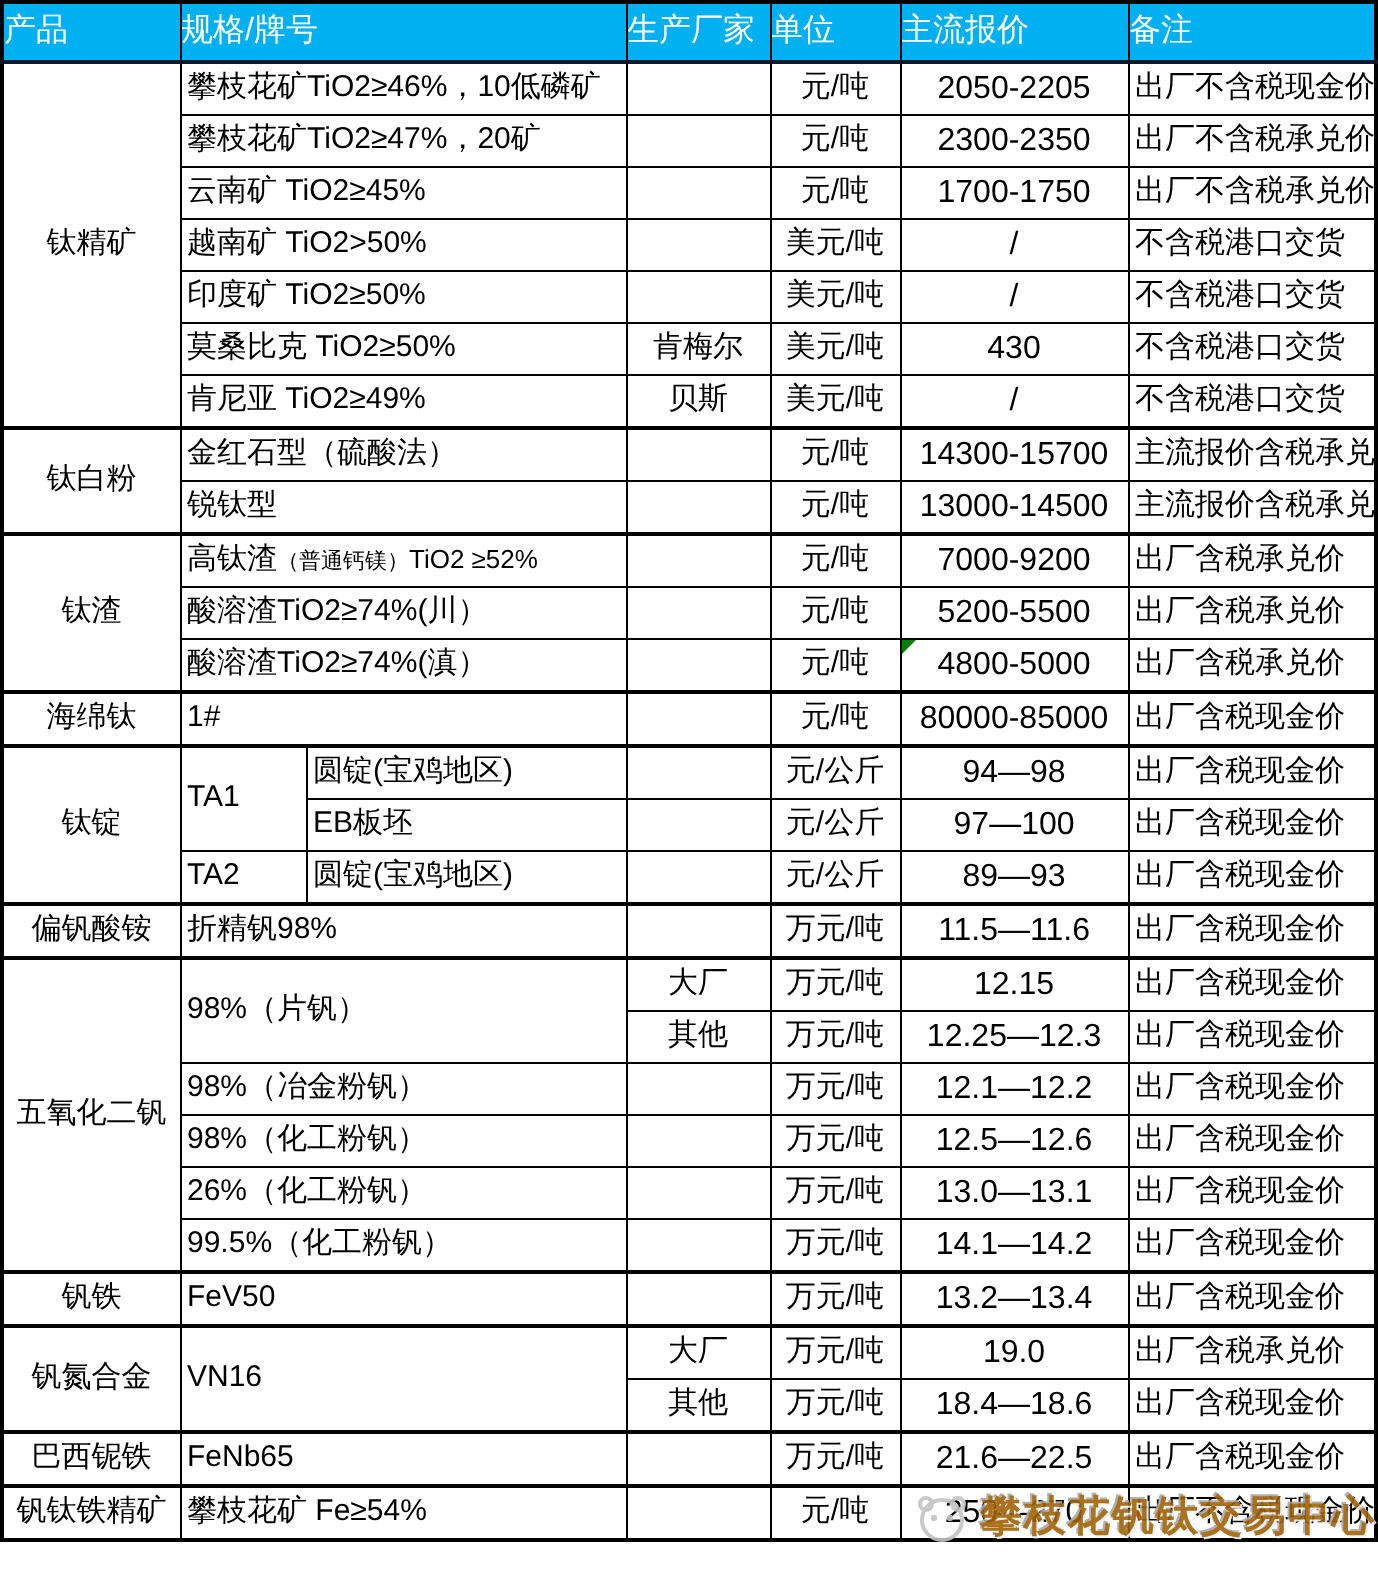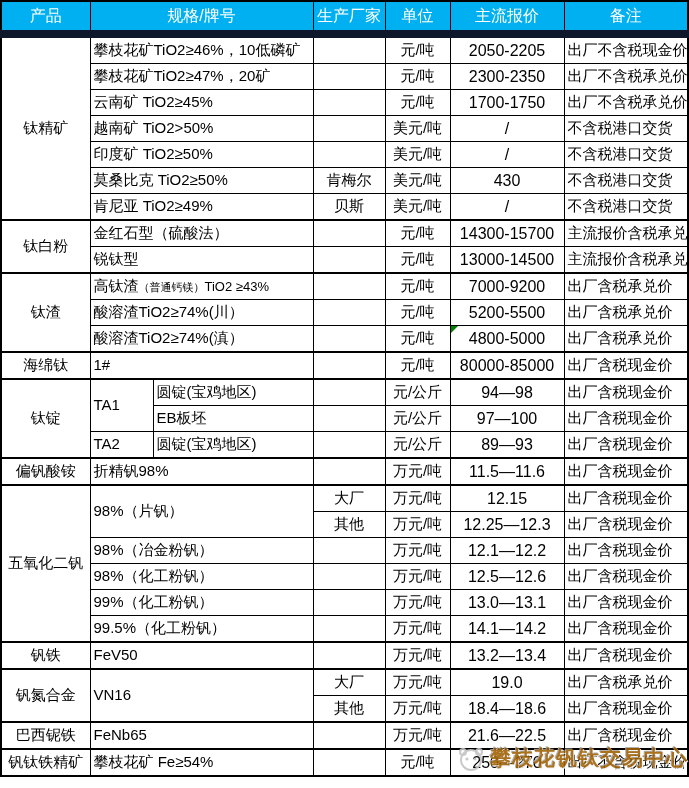--- a/index.html
+++ b/index.html
@@ -8,21 +8,21 @@
   col.c-product{width:89px}
   col.c-spec1{width:63px}
   col.c-spec2{width:160px}
   col.c-maker{width:72px}
   col.c-unit{width:65px}
   col.c-price{width:114px}
   col.c-note{width:124px}
   th,td{border:1px solid #000;height:25px;font-size:15px;font-weight:normal;
         overflow:hidden;white-space:nowrap;padding:0;line-height:1.1;vertical-align:middle;}
   table{border:2px solid #000;}
-  thead th{background:#00B0F0;color:#fff;font-size:16px;height:28px;text-align:center;border-bottom:8px solid #0f172a;margin-top:17px;}
+  thead th{background:#00B0F0;color:#fff;font-size:16px;height:28px;text-align:left;border-bottom:2px solid #0f172a;margin-top:17px;}
   tr.gtop td{border-top:2px solid #000;}
   td.c{text-align:center;}
   td.l{text-align:left;padding-left:3px;padding-right:2px;}
   td.price{font-size:16px;}
   td.rel{position:relative;}
   .flag{position:absolute;top:0;left:0;width:0;height:0;
         border-top:7px solid #008000;border-right:7px solid transparent;}
   .sm{font-size:11px;}
   .md{font-size:13px;}
   .watermark{position:absolute;top:743px;right:1px;display:flex;align-items:center;gap:4px;
@@ -122,21 +122,21 @@
       <td class="c"></td>
       <td class="c">元/吨</td>
       <td class="c price">13000-14500</td>
       <td class="l">主流报价含税承兑</td>
     </tr>
   </tbody>
 
   <tbody>
     <tr class="gtop">
       <td rowspan="3" class="c">钛渣</td>
-      <td colspan="2" class="l"><span>高钛渣</span><span class="sm">（普通钙镁）</span><span class="md">TiO2 ≥43%</span></td>
+      <td colspan="2" class="l"><span>高钛渣</span><span class="sm">（普通钙镁）</span><span class="md">TiO2 ≥52%</span></td>
       <td class="c"></td>
       <td class="c">元/吨</td>
       <td class="c price">7000-9200</td>
       <td class="l">出厂含税承兑价</td>
     </tr>
     <tr>
       <td colspan="2" class="l">酸溶渣TiO2≥74%(川）</td>
       <td class="c"></td>
       <td class="c">元/吨</td>
       <td class="c price">5200-5500</td>
@@ -223,21 +223,21 @@
       <td class="l">出厂含税现金价</td>
     </tr>
     <tr>
       <td colspan="2" class="l">98%（化工粉钒）</td>
       <td class="c"></td>
       <td class="c">万元/吨</td>
       <td class="c price">12.5—12.6</td>
       <td class="l">出厂含税现金价</td>
     </tr>
     <tr>
-      <td colspan="2" class="l">99%（化工粉钒）</td>
+      <td colspan="2" class="l">26%（化工粉钒）</td>
       <td class="c"></td>
       <td class="c">万元/吨</td>
       <td class="c price">13.0—13.1</td>
       <td class="l">出厂含税现金价</td>
     </tr>
     <tr>
       <td colspan="2" class="l">99.5%（化工粉钒）</td>
       <td class="c"></td>
       <td class="c">万元/吨</td>
       <td class="c price">14.1—14.2</td>

